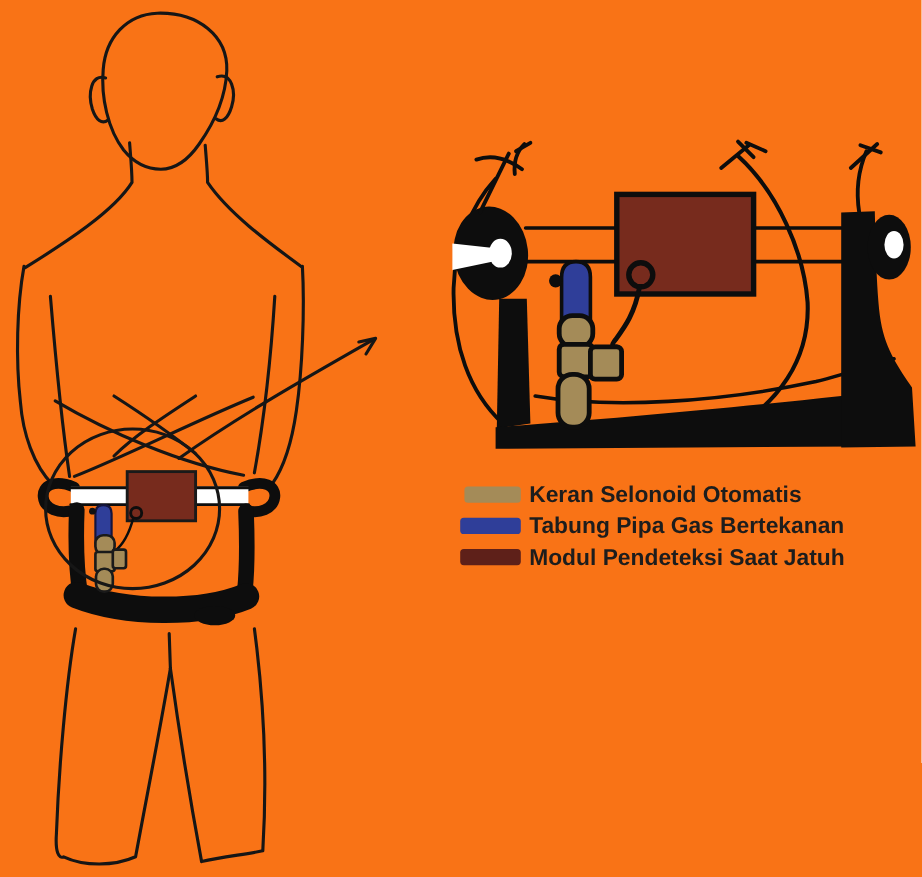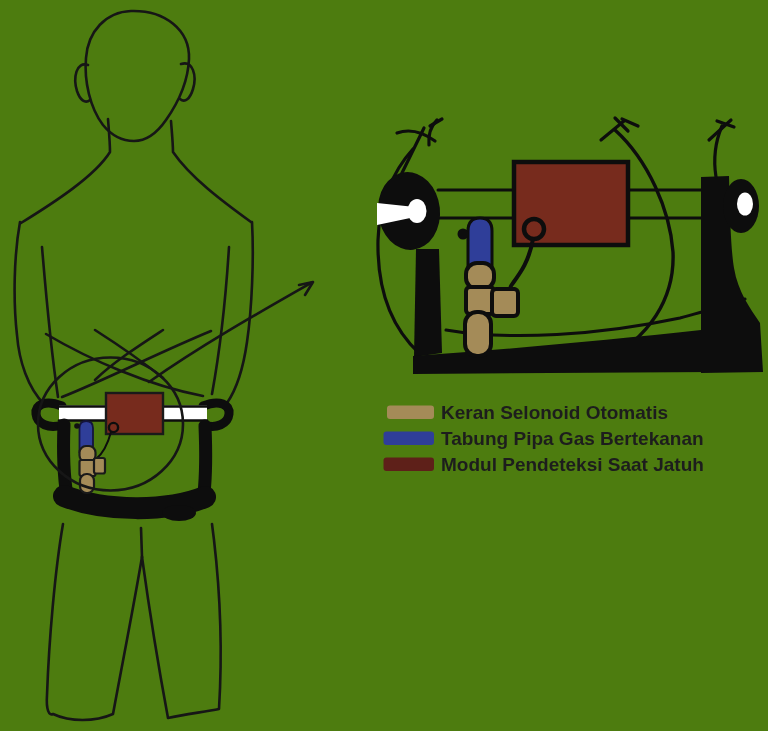--- a/index.html
+++ b/index.html
@@ -1,16 +1,16 @@
 <!DOCTYPE html>
 <html><head>
 <meta charset="utf-8">
 <style>
   html,body{margin:0;padding:0;background:#ffffff;}
-  #stage{position:relative;width:768px;height:731px;background:#4d7c0f;overflow:hidden;
+  #stage{position:relative;width:768px;height:731px;background:#f97316;overflow:hidden;
          font-family:"Liberation Sans",sans-serif;}
   svg{display:block;}
   .pen{stroke:#161616;stroke-width:2.6;fill:none;stroke-linecap:round;stroke-linejoin:round;}
   .ink{stroke:#0d0d0d;fill:none;stroke-linecap:round;stroke-linejoin:round;}
   .legend-text{font-family:"Liberation Sans",sans-serif;font-size:19px;font-weight:bold;fill:#1d1d1d;}
 </style>
 </head>
 <body>
 
 <div id="stage">

